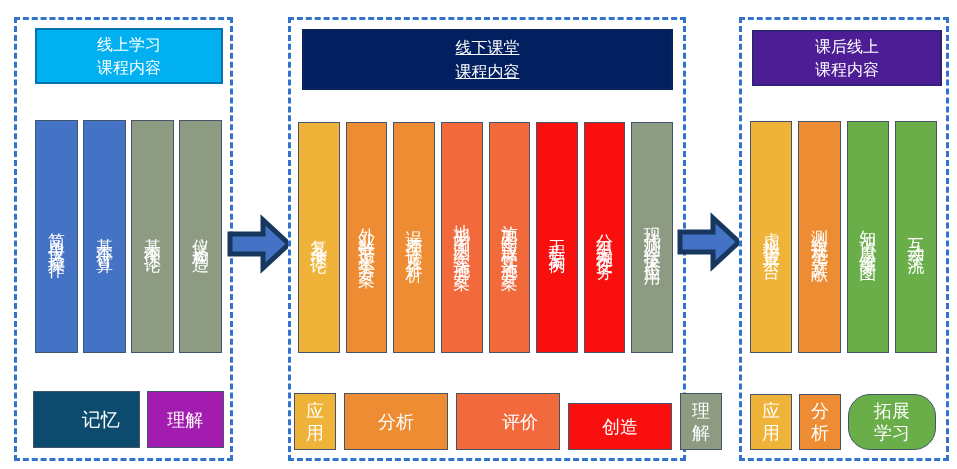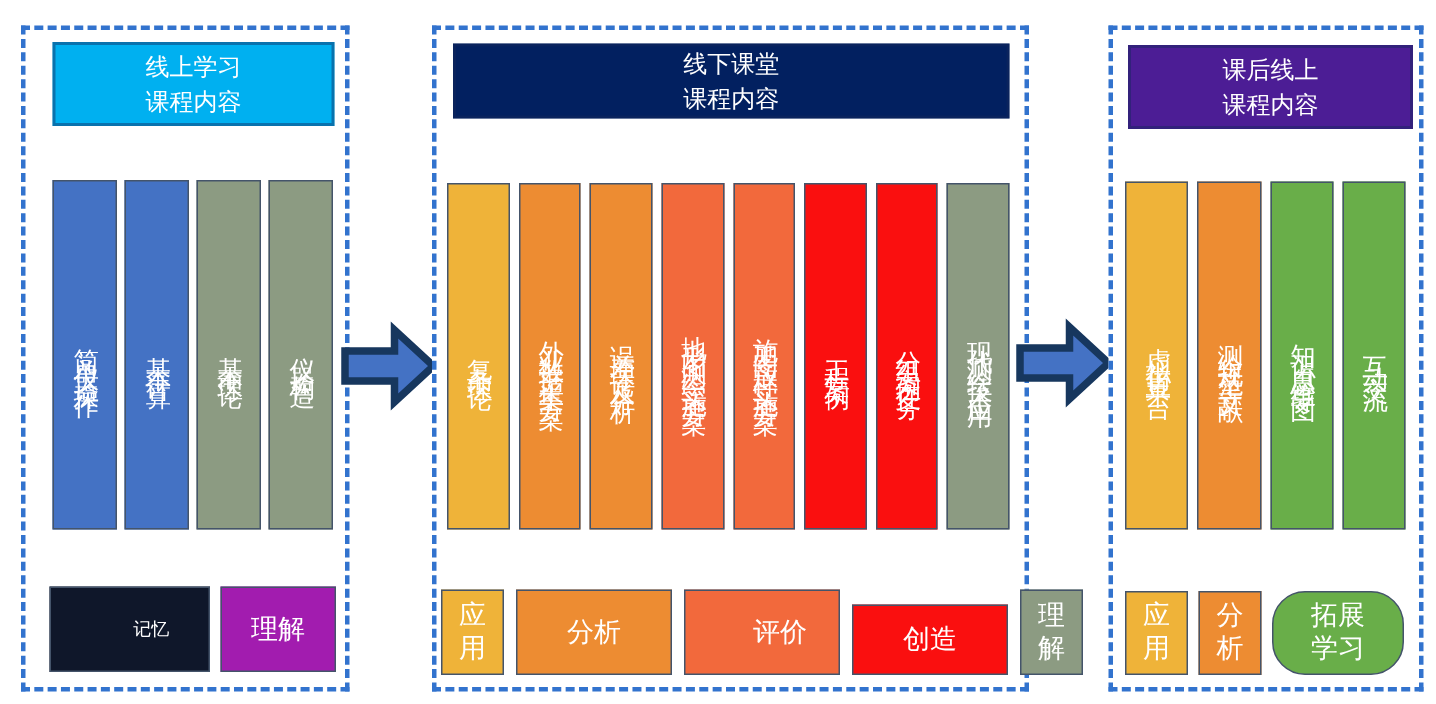--- a/index.html
+++ b/index.html
@@ -16,21 +16,21 @@
   #panel-2{left:288px;width:398px;}
   #panel-3{left:739px;width:210px;}
 
   .hdr{
     position:absolute;box-sizing:border-box;
     display:flex;align-items:center;justify-content:center;
     color:#ffffff;font-size:16px;line-height:1.45;text-align:center;
     white-space:pre-line;border:2px solid rgba(20,40,90,0.45);
   }
   #panel-1 .hdr{left:18px;top:8px;width:188px;height:56px;}
-  #panel-2 .hdr{left:11px;top:9px;width:371px;height:50px;}
+  #panel-2 .hdr{left:11px;top:9px;width:371px;height:61px;text-decoration:underline;}
   #panel-3 .hdr{left:10px;top:10px;width:190px;height:56px;}
 
   .cols{
     position:absolute;display:flex;box-sizing:border-box;
   }
   #panel-1 .cols{left:18px;top:100px;width:187px;height:233px;gap:5px;}
   #panel-2 .cols{left:7px;top:102px;width:375px;height:231px;gap:6px;}
   #panel-3 .cols{left:8px;top:101px;width:187px;height:232px;gap:6px;}
   .col{
     flex:1;display:flex;align-items:center;justify-content:center;
@@ -79,21 +79,21 @@
         <span>基本计算</span>
         </div>
       <div class="col" style="background: rgb(140, 155, 130);">
         <span>基本理论</span>
         </div>
       <div class="col" style="background: rgb(140, 155, 130);">
         <span>仪器构造</span>
         </div>
     </div>
     <div class="bottom">
-      <div class="bbox grow" style="font-size: 12px; background: #0f172a; padding-left: 29px;">记忆</div>
+      <div class="bbox grow" style="font-size: 19px; background: #0c4a6e; padding-left: 29px;">记忆</div>
       <div class="bbox grow" style="font-size: 18px; background: #a21caf;">理解</div>
     </div>
   </div>
 
   <svg class="arrow" id="arrow-1" viewBox="0 0 67 60">
     <polygon points="4,20 37,20 37,6 63,30 37,54 37,40 4,40"></polygon>
   </svg>
 
   <div class="panel" id="panel-2">
     <div class="hdr" style="background: rgb(2, 32, 96);">线下课堂

